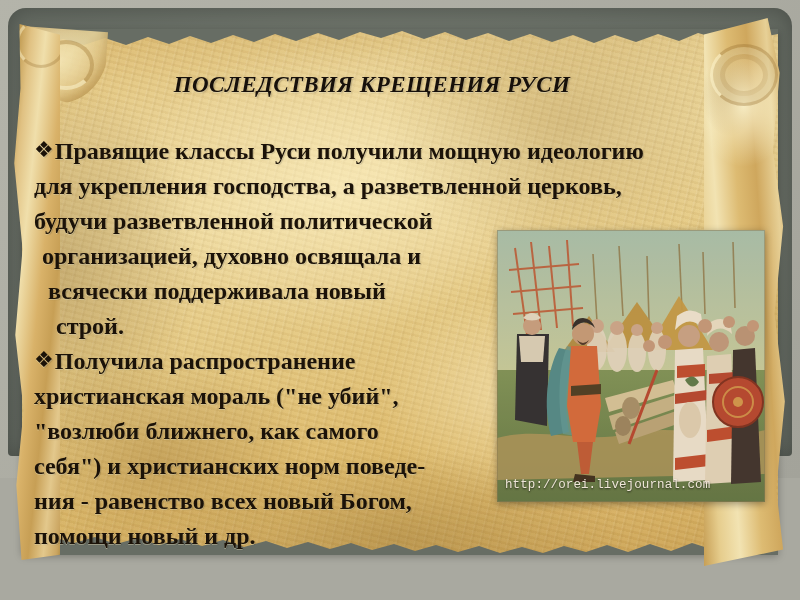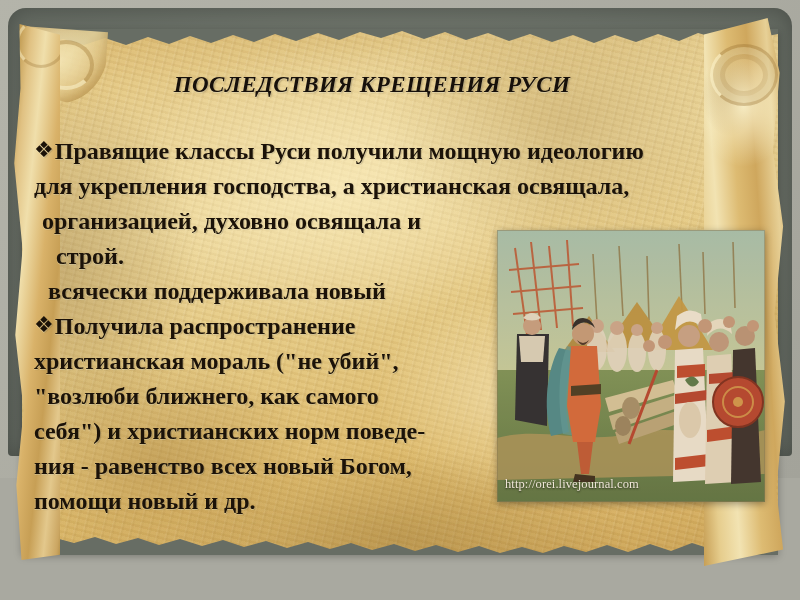--- a/index.html
+++ b/index.html
@@ -243,21 +243,21 @@
     width:268px; height:272px;
     background:#7d8f6a;
     box-shadow: 0 2px 7px rgba(0,0,0,.35);
     overflow:hidden;
   }
   #painting svg { display:block; }
 
   #watermark {
     position:absolute;
     left:8px; bottom:10px;
-    font-family:Liberation Serif, serif;
+    font-family:Liberation Mono, monospace;
     font-size:12.5px;
     color:#efe6d8;
     letter-spacing:.1px;
     text-shadow:0 1px 2px rgba(0,0,0,.65);
     white-space:nowrap;
   }
 </style>
 </head>
 <body>
 
@@ -298,24 +298,25 @@
   </div>
 
   <div id="content">
 
     <h1 id="page-title">ПОСЛЕДСТВИЯ КРЕЩЕНИЯ РУСИ</h1>
 
     <div id="body-text">
 
       <div class="bullet-block">
         <div class="line i0"><span class="bullet-glyph">❖</span><span>Правящие классы Руси получили мощную идеологию</span></div>
-        <div class="line i0"><span>для укрепления господства, а христианская освящала,</span></div>
+        <div class="line i0"><span>для укрепления господства, а разветвленной церковь,</span></div>
+        <div class="line i0"><span>будучи разветвленной политической</span></div>
         <div class="line i2"><span>организацией, духовно освящала и</span></div>
+        <div class="line i3"><span>всячески поддерживала новый</span></div>
         <div class="line i4"><span>строй.</span></div>
-        <div class="line i3"><span>всячески поддерживала новый</span></div>
       </div>
 
       <div class="bullet-block">
         <div class="line i0"><span class="bullet-glyph">❖</span><span>Получила распространение</span></div>
         <div class="line i0"><span>христианская мораль ("не убий",</span></div>
         <div class="line i0"><span>"возлюби ближнего, как самого</span></div>
         <div class="line i0"><span>себя") и христианских  норм поведе-</span></div>
         <div class="line i0"><span>ния - равенство всех новый Богом,</span></div>
         <div class="line i0"><span>помощи новый и др.</span></div>
       </div>

